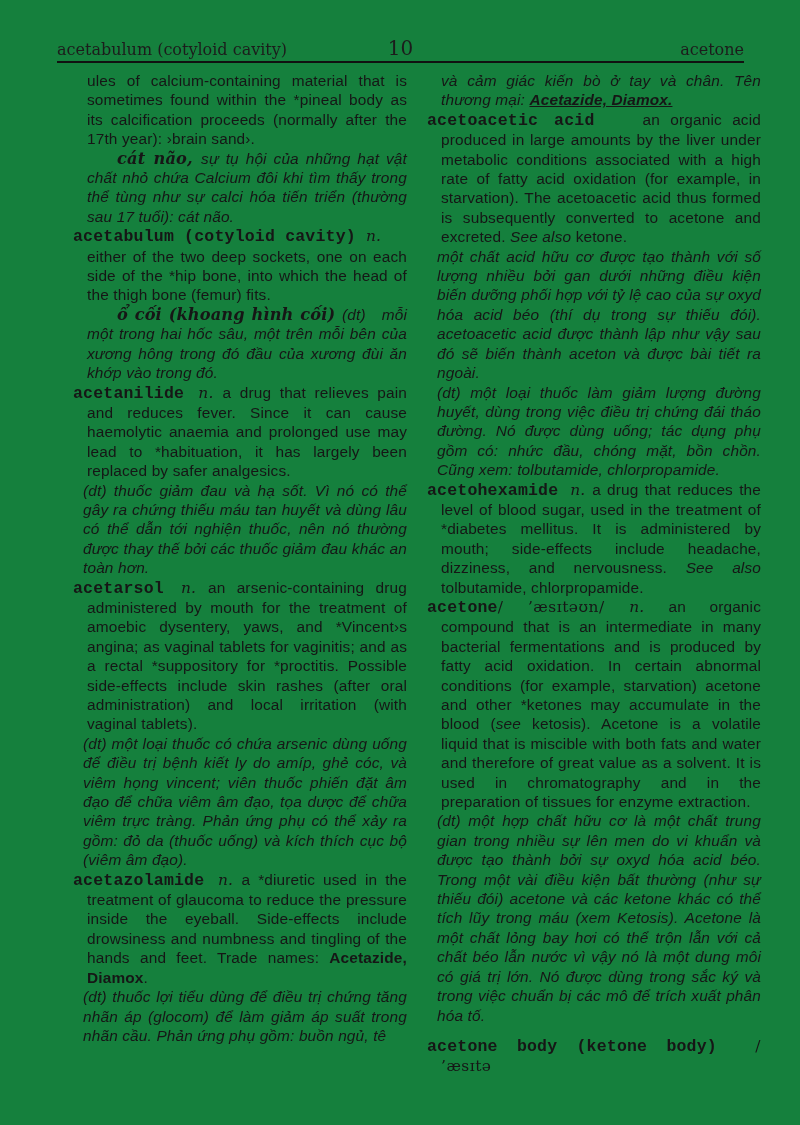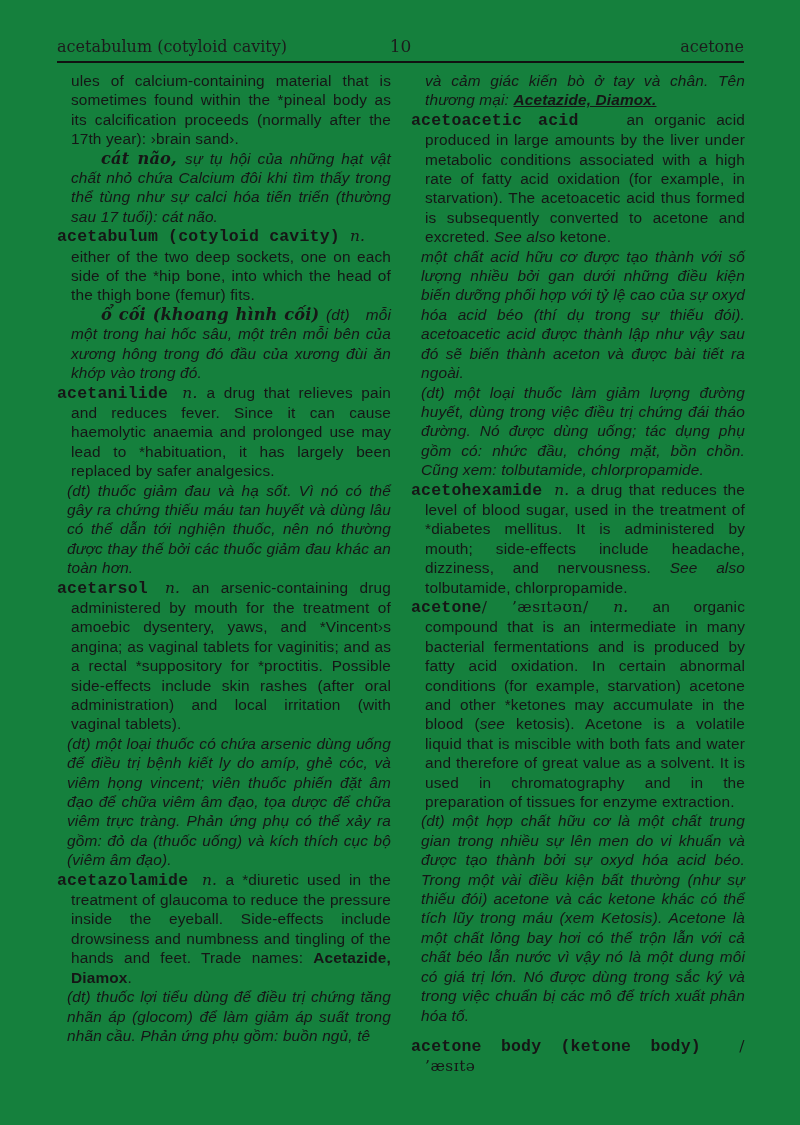--- a/index.html
+++ b/index.html
@@ -7,27 +7,27 @@
     position:relative;width:800px;height:1125px;margin:0 auto;background:#15803d;
     overflow:hidden;color:#161616;
     font-family:"Liberation Sans",sans-serif;
   }
   .header{
     position:absolute;top:36px;left:57px;width:687px;
     display:flex;align-items:baseline;
     font-family:"DejaVu Serif",serif;font-size:16px;color:#1c1c1c;
   }
   .header .h-left{flex:1;text-align:left;}
-  .header .h-center{flex:0 0 auto;text-align:center;font-size:17px;}
+  .header .h-center{flex:0 0 auto;text-align:center;font-size:20px;}
   .header .h-right{flex:1;text-align:right;}
   .rule{
     position:absolute;top:61px;left:57px;width:687px;height:2px;background:#111;
   }
   .cols{
-    position:absolute;top:71px;left:57px;width:688px;
+    position:absolute;top:71px;left:73px;width:688px;
     display:flex;gap:20px;
   }
   .col{
     width:334px;
     font-size:15.4px;line-height:19.4px;letter-spacing:0.15px;
     text-align:justify;
   }
   .blk{margin:0;padding:0;}
   .blk.entry{padding-left:14px;text-indent:-14px;}
   .blk.def{padding-left:14px;}

